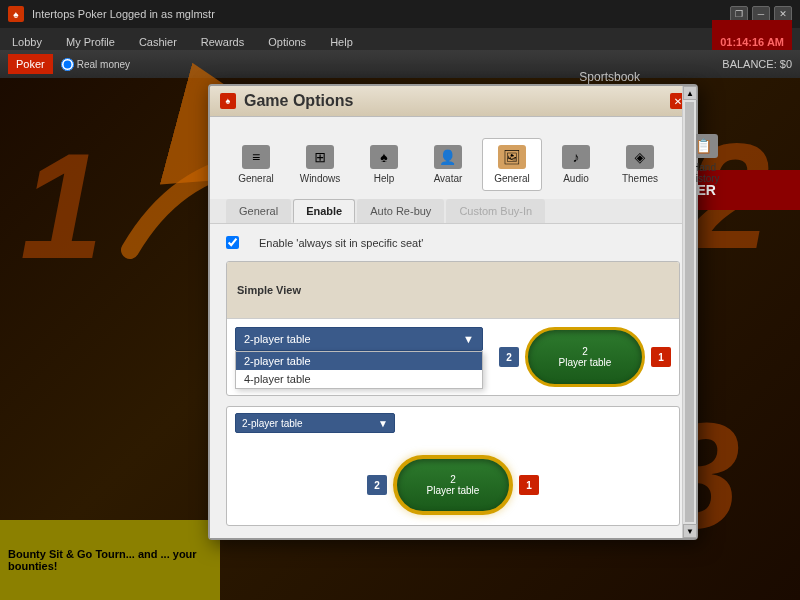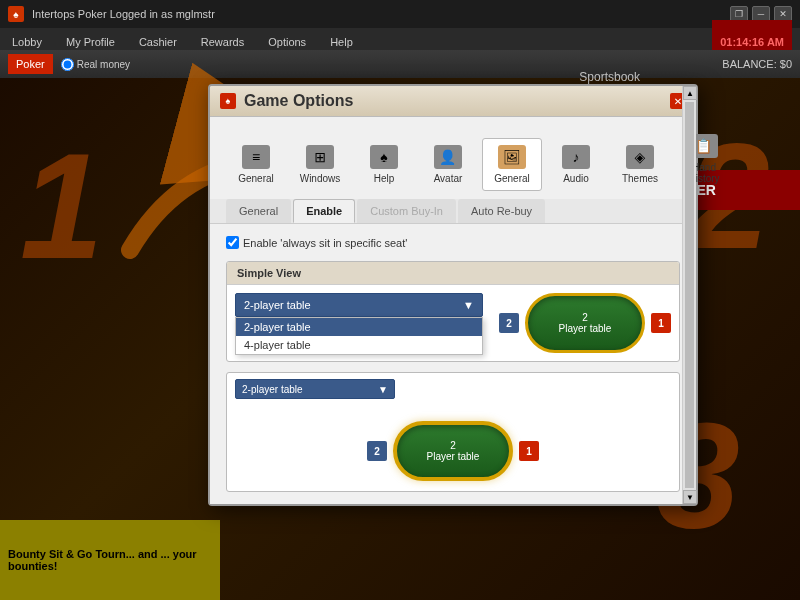--- a/index.html
+++ b/index.html
@@ -326,38 +326,38 @@
     }
 
     .modal-body {
       padding: 12px 16px;
       background: #f0f0f0;
     }
 
     .checkbox-row {
       display: flex;
       align-items: center;
-      gap: 4px;
+      gap: 20px;
       margin-bottom: 12px;
     }
     .checkbox-row input { cursor: pointer; }
     .checkbox-label {
       font-size: 11px;
       color: #333;
     }
 
     .simple-view-box {
       border: 1px solid #bbb;
       border-radius: 3px;
       background: white;
       overflow: hidden;
     }
     .simple-view-header {
       background: #e0d8c8;
-      padding: 5px 10px;
+      padding: 22px 10px;
       font-size: 11px;
       font-weight: bold;
       color: #333;
       border-bottom: 1px solid #ccc;
     }
     .simple-view-content {
       display: flex;
       gap: 0;
     }
 
@@ -648,22 +648,22 @@
       </div>
       <div class="modal-icon-btn">
         <div class="modal-icon-shape">📋</div>
         <span class="modal-icon-label">Hand History</span>
       </div>
     </div>
 
     <div class="modal-tabs">
       <div class="modal-tab">General</div>
       <div class="modal-tab active">Enable</div>
+      <div class="modal-tab">Auto Re-buy</div>
       <div class="modal-tab disabled">Custom Buy-In</div>
-      <div class="modal-tab">Auto Re-buy</div>
     </div>
 
     <div class="modal-body">
 
       <div class="checkbox-row">
         <input type="checkbox" checked="" style="">
         <span class="checkbox-label">Enable 'always sit in specific seat'</span>
       </div>
 
       <div class="simple-view-box">

